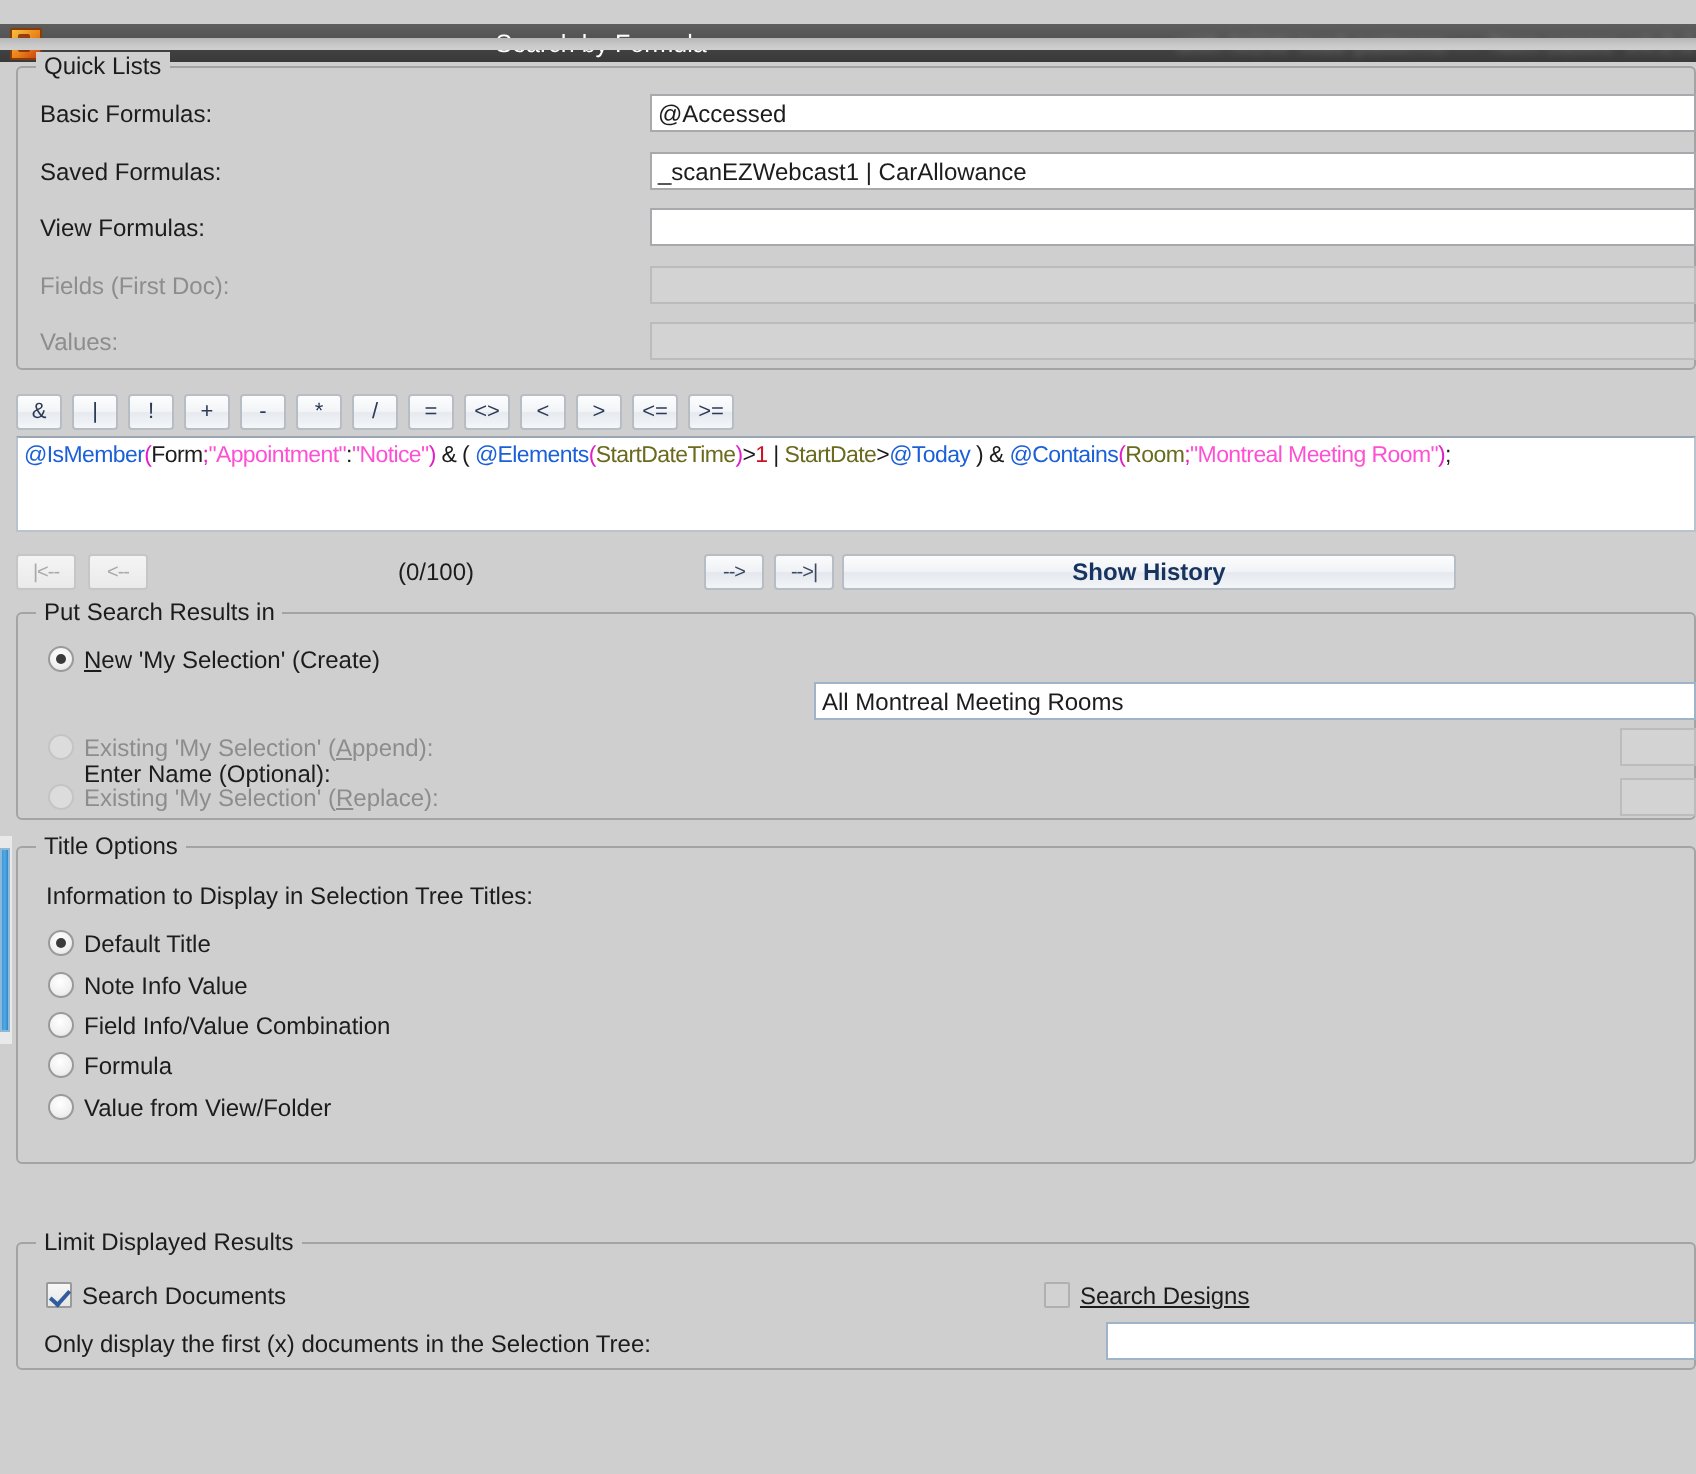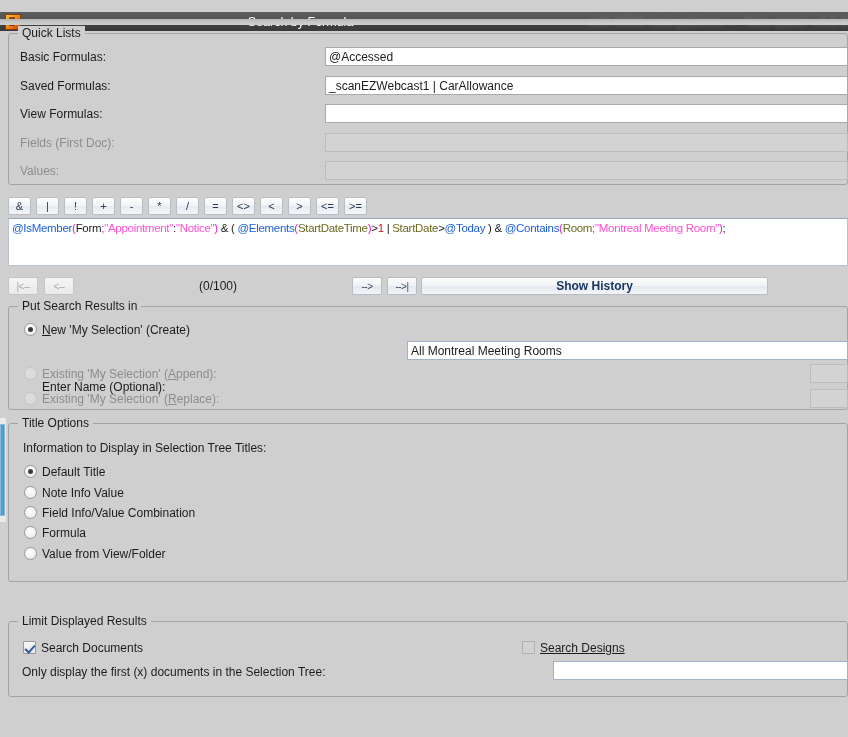--- a/index.html
+++ b/index.html
@@ -179,21 +179,21 @@
   }
   .navbtn.dim { color: #a9a9a9; border-color: #c6c6c6; background: linear-gradient(to bottom,#f4f4f4,#eaeaea); }
   .counter {
     position: absolute;
     font-size: 12px;
     color: #1c1c1c;
   }
   .wide-btn {
     position: absolute;
     left: 421px; top: 277px;
-    width: 347px; height: 18px;
+    width: 307px; height: 18px;
     box-sizing: border-box;
     background: linear-gradient(to bottom, #fcfcfd 0%, #f1f3f6 48%, #e5e9ef 52%, #f3f5f8 100%);
     border: 1px solid #b7bdc4;
     border-radius: 2px;
     display: flex;
     align-items: center;
     justify-content: center;
     font-size: 12px;
     color: #16345f;
     font-weight: bold;
@@ -357,21 +357,21 @@
 
 <div class="radio" style="left:24px; top:506px;"></div>
 <div class="lbl" style="left:42px; top:506px;">Field Info/Value Combination</div>
 
 <div class="radio" style="left:24px; top:526px;"></div>
 <div class="lbl" style="left:42px; top:526px;">Formula</div>
 
 <div class="radio" style="left:24px; top:547px;"></div>
 <div class="lbl" style="left:42px; top:547px;">Value from View/Folder</div>
 
-<div class="group" style="left:8px; top:621px; width:840px; height:76px;">
+<div class="group" style="left:8px; top:621px; width:840px; height:64px;">
   <div class="group-caption">Limit Displayed Results</div>
 </div>
 
 <div class="check checked" style="left:23px; top:641px;"></div>
 <div class="lbl" style="left:41px; top:641px;">Search Documents</div>
 
 <div class="check off" style="left:522px; top:641px;"></div>
 <div class="lbl" style="left:540px; top:641px;text-decoration:underline;">Search Designs</div>
 
 <div class="lbl" style="left:22px; top:665px;">Only display the first (x) documents in the Selection Tree:</div>

